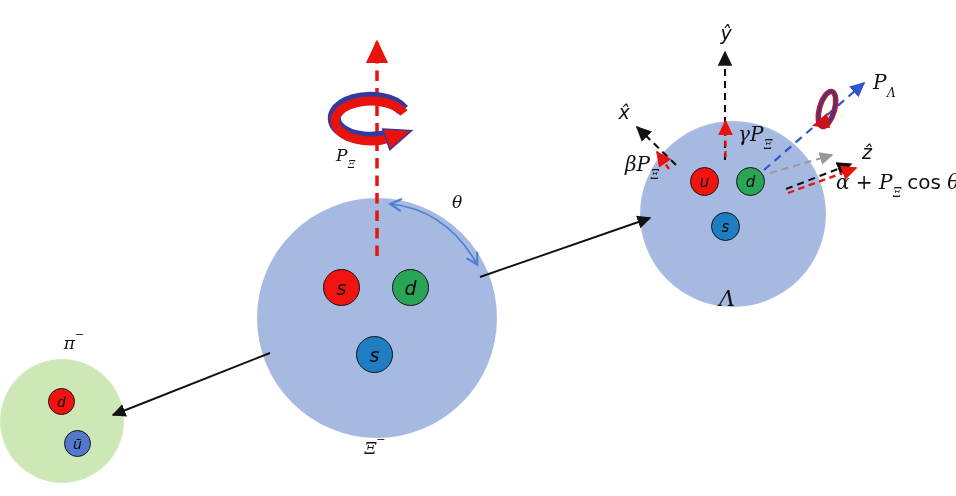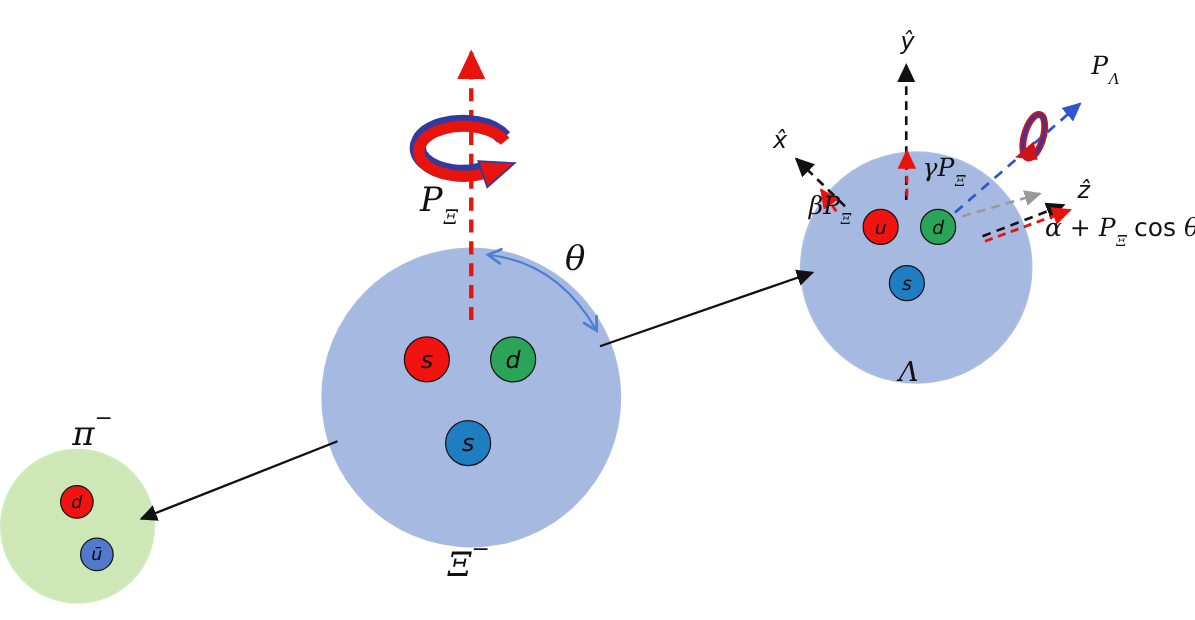--- a/index.html
+++ b/index.html
@@ -30,21 +30,21 @@
   .q-lg { width:37px; height:37px; font-size:19px; }
   .q-md { width:29px; height:29px; font-size:15px; }
   .q-sm { width:27px; height:27px; font-size:14px; }
   .lbl { position:absolute; font-style:italic; line-height:1; white-space:nowrap; }
   .lbl sub { font-size:0.6em; font-style:italic; position:relative; top:0.25em; left:0.05em; }
   .lbl sup { font-size:0.65em; position:relative; top:-0.35em; }
   .math { font-family:"DejaVu Serif", serif; }
   .axis { font-family:"DejaVu Sans", sans-serif; }
   .centered { transform:translateX(-50%); }
   .upright { font-style:normal;margin-top:14px; }
-  .f20 { font-size:20px; } .f21 { font-size:27px; } .f22 { font-size:22px; } .f19 { font-size:19px; }
+  .f20 { font-size:20px; } .f21 { font-size:17px; } .f22 { font-size:22px; } .f19 { font-size:19px; }
 </style>
 </head>
 <body>
 
 <div class="canvas">
 
   <div class="blob blob-xi"></div>
   <div class="blob blob-lambda"></div>
   <div class="blob blob-pion"></div>
 
@@ -145,25 +145,25 @@
   <div class="lbl axis f19 centered" style="left:726px; top:24px;">ŷ</div>
 
   <div class="lbl axis f19 centered" style="left:624px; top:103px;">x̂</div>
 
   <div class="lbl axis f19" style="left:862px; top:143px;">ẑ</div>
 
   <div class="lbl math f20" style="left:738px; top:124px;">
     <span>γP</span><sub>Ξ</sub>
   </div>
 
-  <div class="lbl math f20" style="left:625px; top:154px;margin-left:22px;">
+  <div class="lbl math f20" style="left:625px; top:154px;">
     <span>βP</span><sub>Ξ</sub>
   </div>
 
-  <div class="lbl math f20" style="left:873px; top:42px;">
+  <div class="lbl math f20" style="left:873px; top:72px;">
     <span>P</span><sub>Λ</sub>
   </div>
 
   <div class="lbl math f20" style="left:836px; top:172px;">
     <span>α + P</span><sub>Ξ</sub>
     <span class="upright" style="font-family:'DejaVu Sans',sans-serif;"> <span>cos</span></span>
     <span>θ</span>
   </div>
 
 </div>

